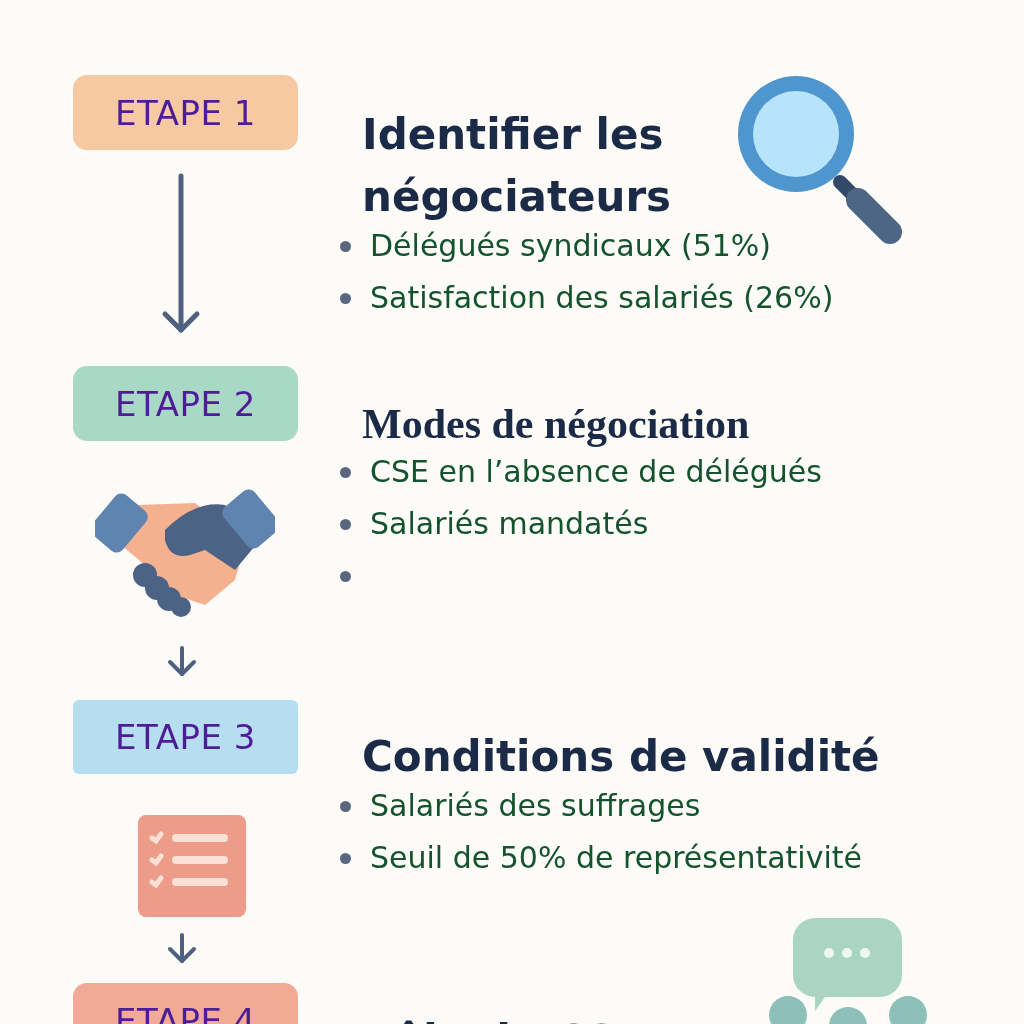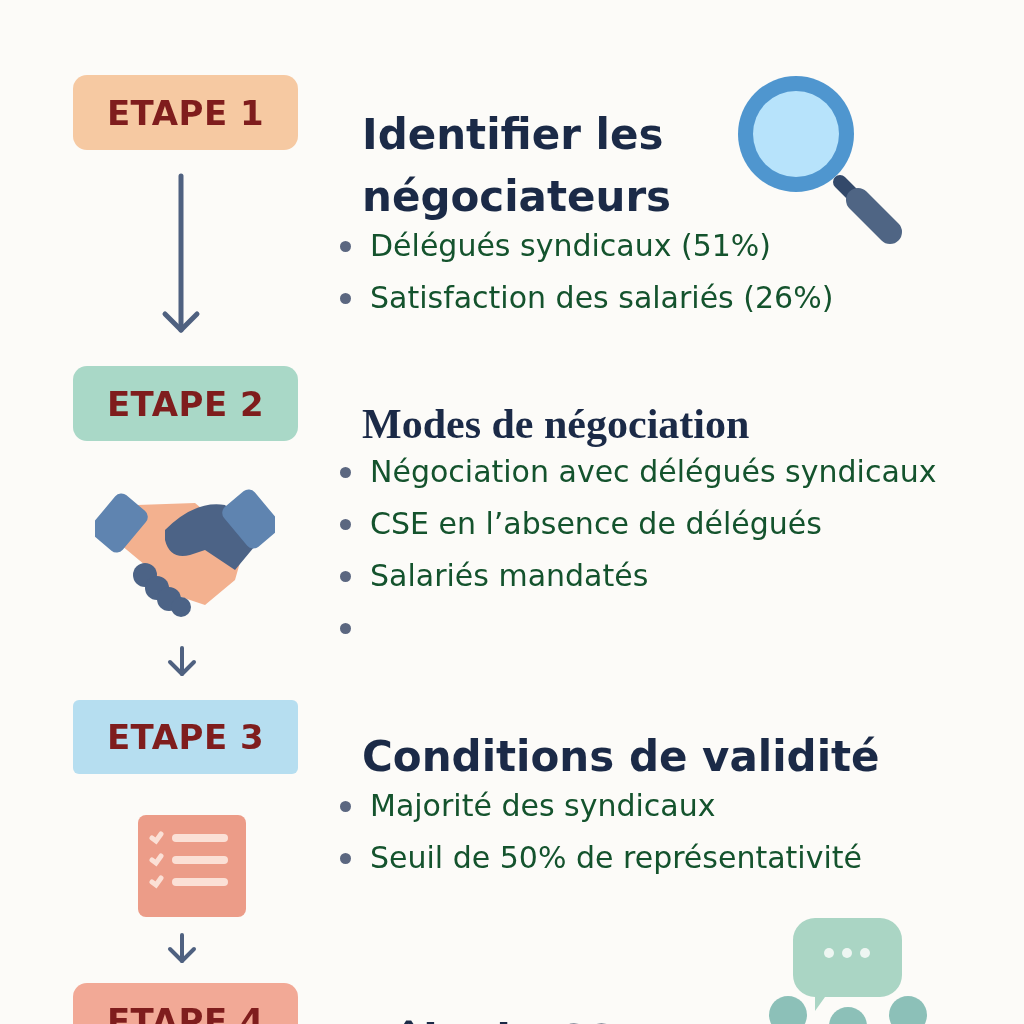--- a/index.html
+++ b/index.html
@@ -1,17 +1,17 @@
 <!DOCTYPE html>
 <html><head>
 <meta charset="utf-8">
 <style>
   html,body{margin:0;padding:0;}
   body{width:1024px;height:1024px;overflow:hidden;background:#fcfbf8;font-family:"DejaVu Sans","Liberation Sans",sans-serif;color:#1b2a47;position:relative;}
-  .badge{position:absolute;left:73px;width:225px;border-radius:14px;display:flex;align-items:center;justify-content:center;font-weight:bold;font-size:34px;letter-spacing:0.5px;color:#7f1d1d;}
+  .badge{position:absolute;left:73px;width:225px;border-radius:14px;display:flex;align-items:center;justify-content:center;font-weight:normal;font-size:34px;letter-spacing:0.5px;color:#4c1d95;}
   .title{position:absolute;left:362px;font-size:42px;font-weight:600;line-height:62px;color:#1b2a47;margin-top:20px;}
   .list{position:absolute;left:340px;margin:0;padding:0;list-style:none;}
   .list li{font-size:30px;line-height:52px;height:52px;display:flex;align-items:center;white-space:nowrap;color:#14532d;}
   .bullet{display:inline-block;width:11px;height:11px;border-radius:50%;background:#5b6780;margin-right:19px;flex:none;}
   .icon{position:absolute;}
 </style>
 </head>
 <body>
 
 <div class="badge" style="top:75px;height:75px;background:#f6c9a2;">
@@ -52,24 +52,20 @@
   <rect x="4" y="12" width="40" height="52" rx="8" transform="rotate(40 24 38)" fill="#5f84b0"></rect>
   <rect x="136" y="8" width="40" height="52" rx="8" transform="rotate(-40 156 34)" fill="#5f84b0"></rect>
   <circle cx="50" cy="90" r="12" fill="#4c6386"></circle>
   <circle cx="62" cy="103" r="12" fill="#4c6386"></circle>
   <circle cx="74" cy="114" r="12" fill="#4c6386"></circle>
   <circle cx="86" cy="122" r="10" fill="#4c6386"></circle>
 </svg>
 <ul class="list" style="top:446px;">
   <li>
       <span class="bullet"></span>
-      <span>Négociation avec délégués syndicaux</span>
-    </li>
-  <li>
-      <span class="bullet"></span>
       <span>CSE en l’absence de délégués</span>
     </li>
   <li>
       <span class="bullet"></span>
       <span>Salariés mandatés</span>
     </li>
   <li>
       <span class="bullet"></span>
     </li>
 </ul>
@@ -87,21 +83,21 @@
   <path d="M14,23 l4,3 l5,-7" fill="none" stroke="#fbe0d6" stroke-width="5" stroke-linecap="round"></path>
   <rect x="34" y="19" width="56" height="8" rx="4" fill="#fbe0d6"></rect>
   <path d="M14,45 l4,3 l5,-7" fill="none" stroke="#fbe0d6" stroke-width="5" stroke-linecap="round"></path>
   <rect x="34" y="41" width="56" height="8" rx="4" fill="#fbe0d6"></rect>
   <path d="M14,67 l4,3 l5,-7" fill="none" stroke="#fbe0d6" stroke-width="5" stroke-linecap="round"></path>
   <rect x="34" y="63" width="56" height="8" rx="4" fill="#fbe0d6"></rect>
 </svg>
 <ul class="list" style="top:780px;">
   <li>
       <span class="bullet"></span>
-      <span>Majorité des syndicaux</span>
+      <span>Salariés des suffrages</span>
     </li>
   <li>
       <span class="bullet"></span>
       <span>Seuil de 50% de représentativité</span>
     </li>
 </ul>
 <svg class="icon" style="left:165px;top:932px;" width="34" height="34" viewBox="0 0 34 34">
   <line x1="17" y1="3" x2="17" y2="29" stroke="#4f6180" stroke-width="4" stroke-linecap="round"></line>
   <polyline points="5,17 17,29 29,17" fill="none" stroke="#4f6180" stroke-width="4" stroke-linecap="round" stroke-linejoin="round"></polyline>
 </svg>

